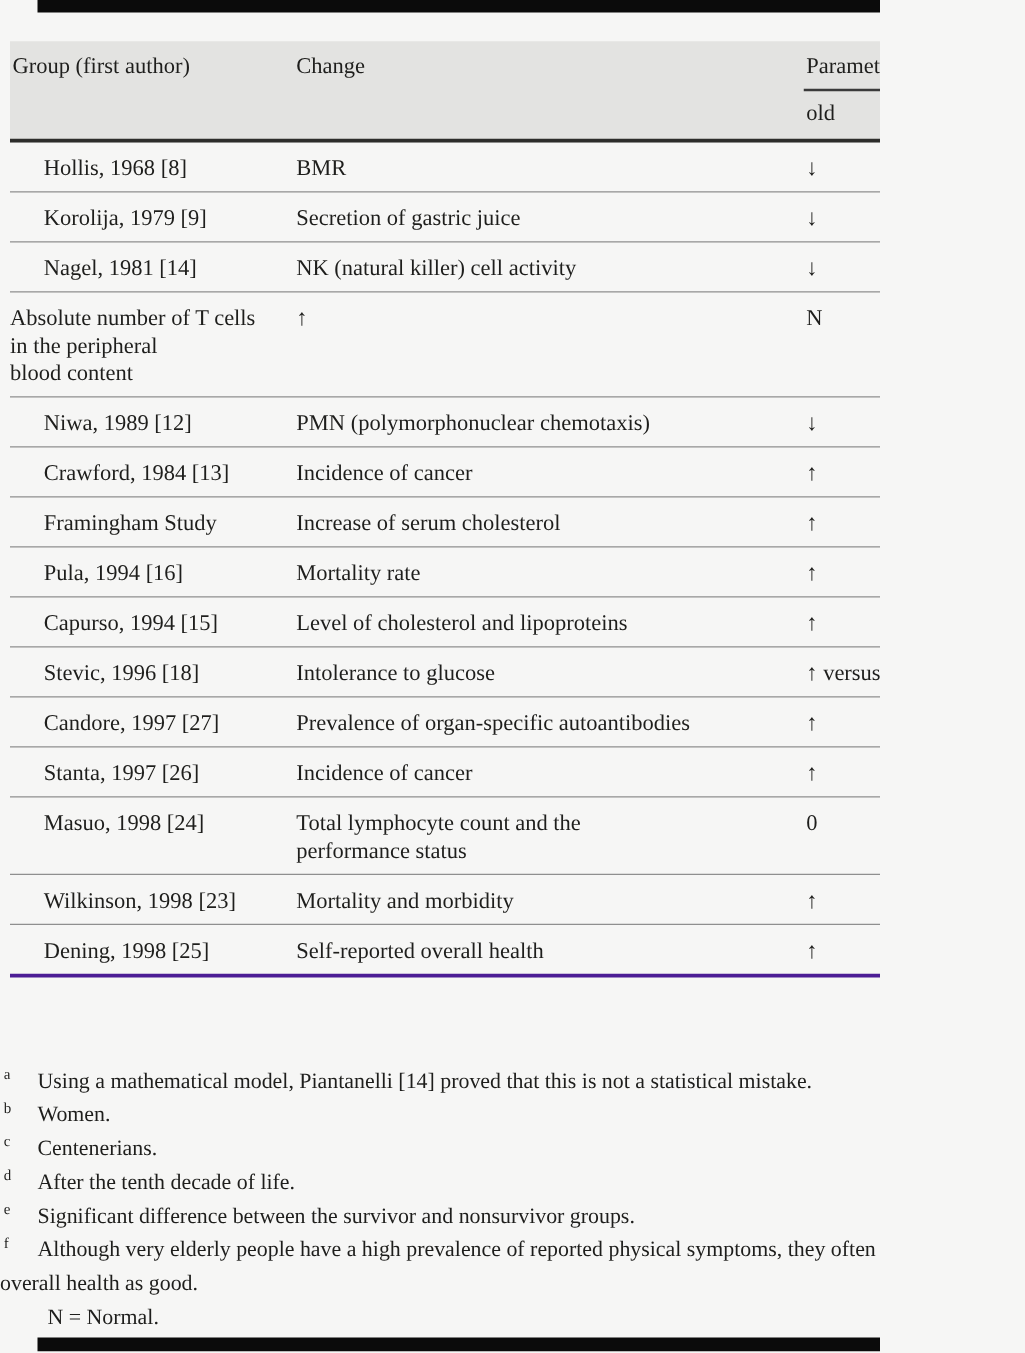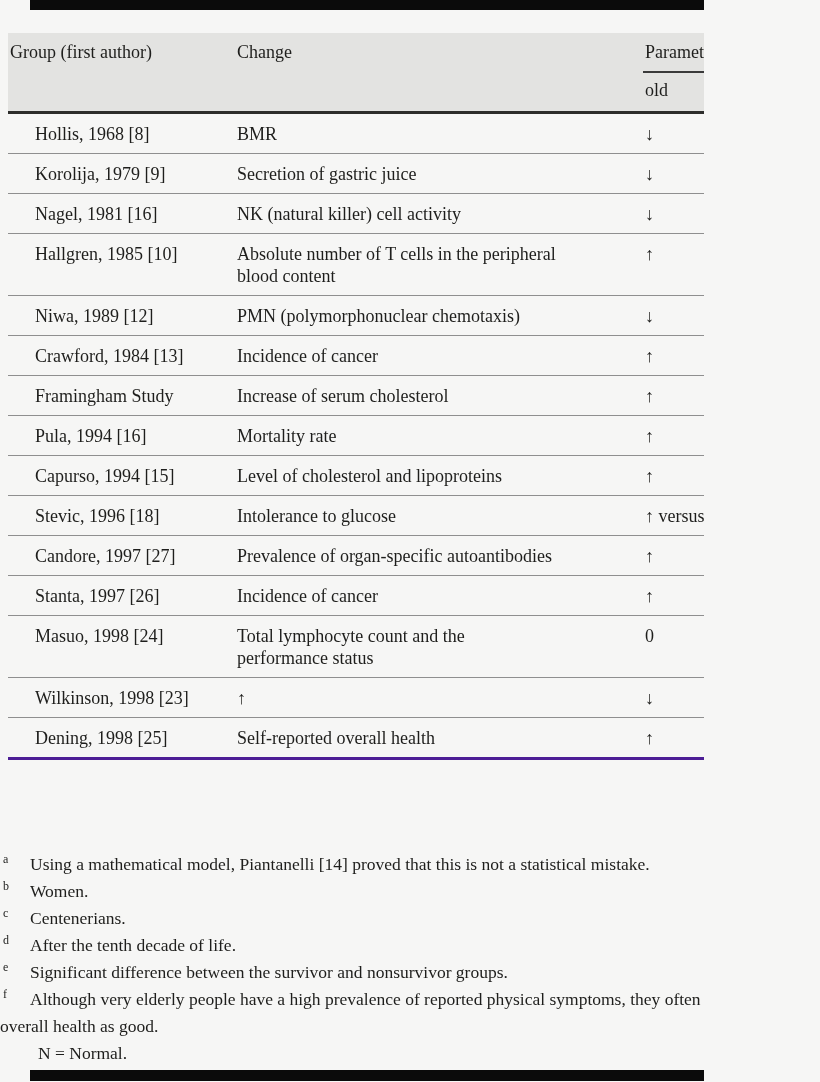--- a/index.html
+++ b/index.html
@@ -71,28 +71,27 @@
     </div>
 
     <div class="tr">
       <div class="td-group">Korolija, 1979 [9]</div>
       <div class="td-change">Secretion of gastric juice</div>
       <div class="td-old">↓</div>
       <div class="td-oldest"><span>↑</span><sup></sup></div>
     </div>
 
     <div class="tr">
-      <div class="td-group">Nagel, 1981 [16]</div>
+      <div class="td-group">Nagel, 1981 [14]</div>
       <div class="td-change">NK (natural killer) cell activity</div>
       <div class="td-old">↓</div>
       <div class="td-oldest"><span>N</span><sup></sup></div>
     </div>
 
     <div class="tr">
-      <div class="td-group">Hallgren, 1985 [10]</div>
       <div class="td-change">Absolute number of T cells in the peripheral
 blood content</div>
       <div class="td-old">↑</div>
       <div class="td-oldest"><span>N</span><sup></sup></div>
     </div>
 
     <div class="tr">
       <div class="td-group">Niwa, 1989 [12]</div>
       <div class="td-change">PMN (polymorphonuclear chemotaxis)</div>
       <div class="td-old">↓</div>
@@ -152,20 +151,21 @@
     <div class="tr">
       <div class="td-group">Masuo, 1998 [24]</div>
       <div class="td-change">Total lymphocyte count and the
 performance status</div>
       <div class="td-old">0</div>
       <div class="td-oldest"><span>Yes</span><sup>e</sup></div>
     </div>
 
     <div class="tr">
       <div class="td-group">Wilkinson, 1998 [23]</div>
+      <div class="td-change">Mortality and morbidity</div>
       <div class="td-old">↑</div>
       <div class="td-oldest"><span>↓</span><sup></sup></div>
     </div>
 
     <div class="tr last">
       <div class="td-group">Dening, 1998 [25]</div>
       <div class="td-change">Self-reported overall health</div>
       <div class="td-old">↑</div>
       <div class="td-oldest"><span>↑</span><sup>f</sup></div>
     </div>

